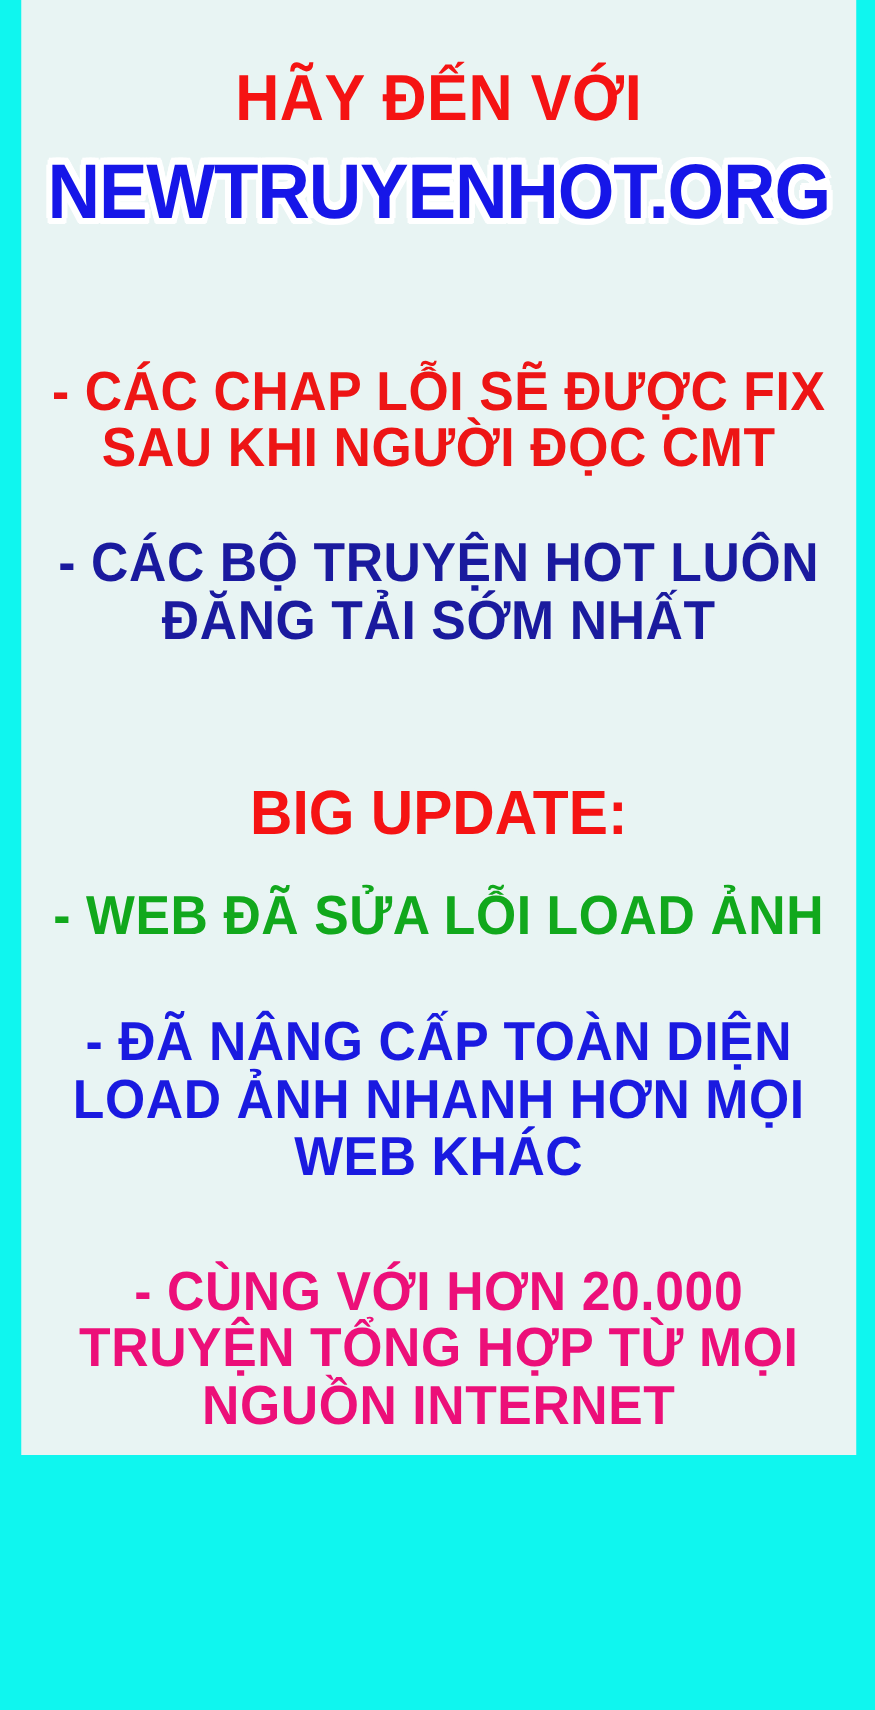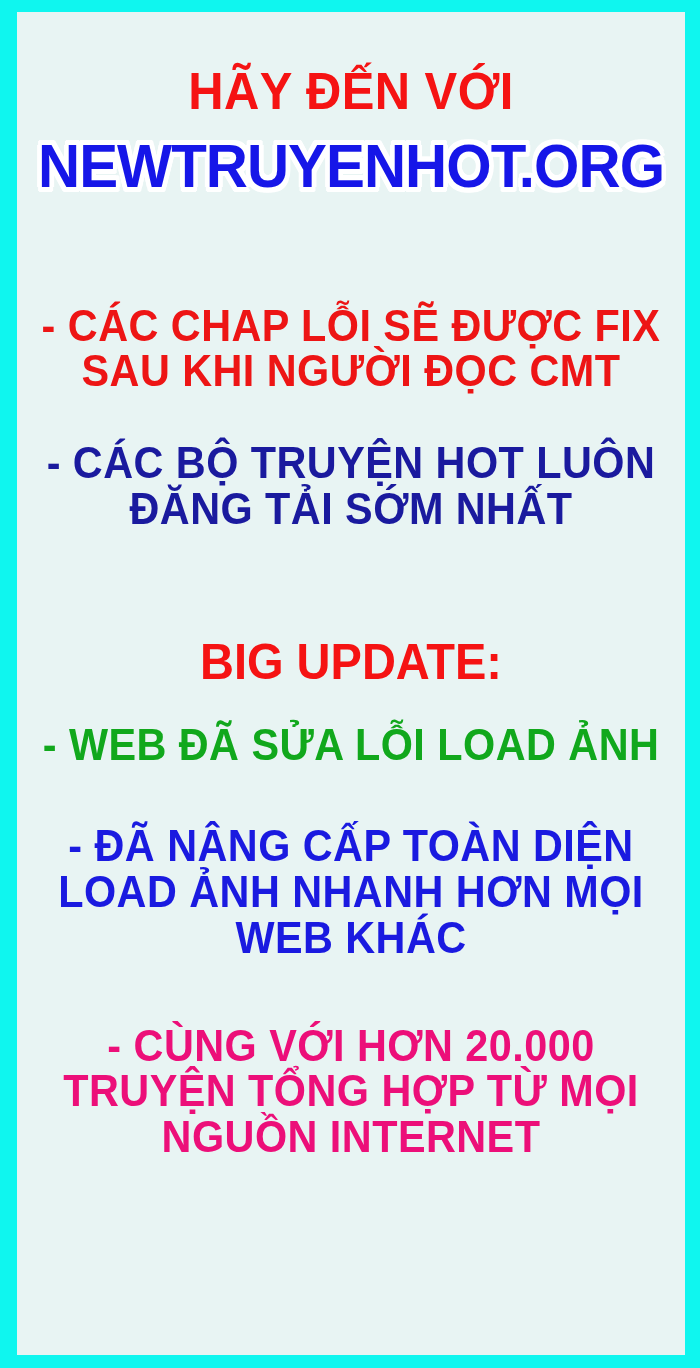--- a/index.html
+++ b/index.html
@@ -14,23 +14,23 @@
     height: 1368px;
     background: #0ff6ef;          
     overflow: hidden;
     font-family: "Liberation Sans", sans-serif;
   }
 
   
   #panel {
     position: absolute;
     left: 17px;
-    top: 12px;
+    top: 0px;
     width: 668px;
-    height: 1343px;
+    height: 1164px;
     background: #e8f4f3;
     box-sizing: border-box;
     display: flex;
     flex-direction: column;
     align-items: center;
   }
 
   .line {
     width: 100%;
     text-align: center;

